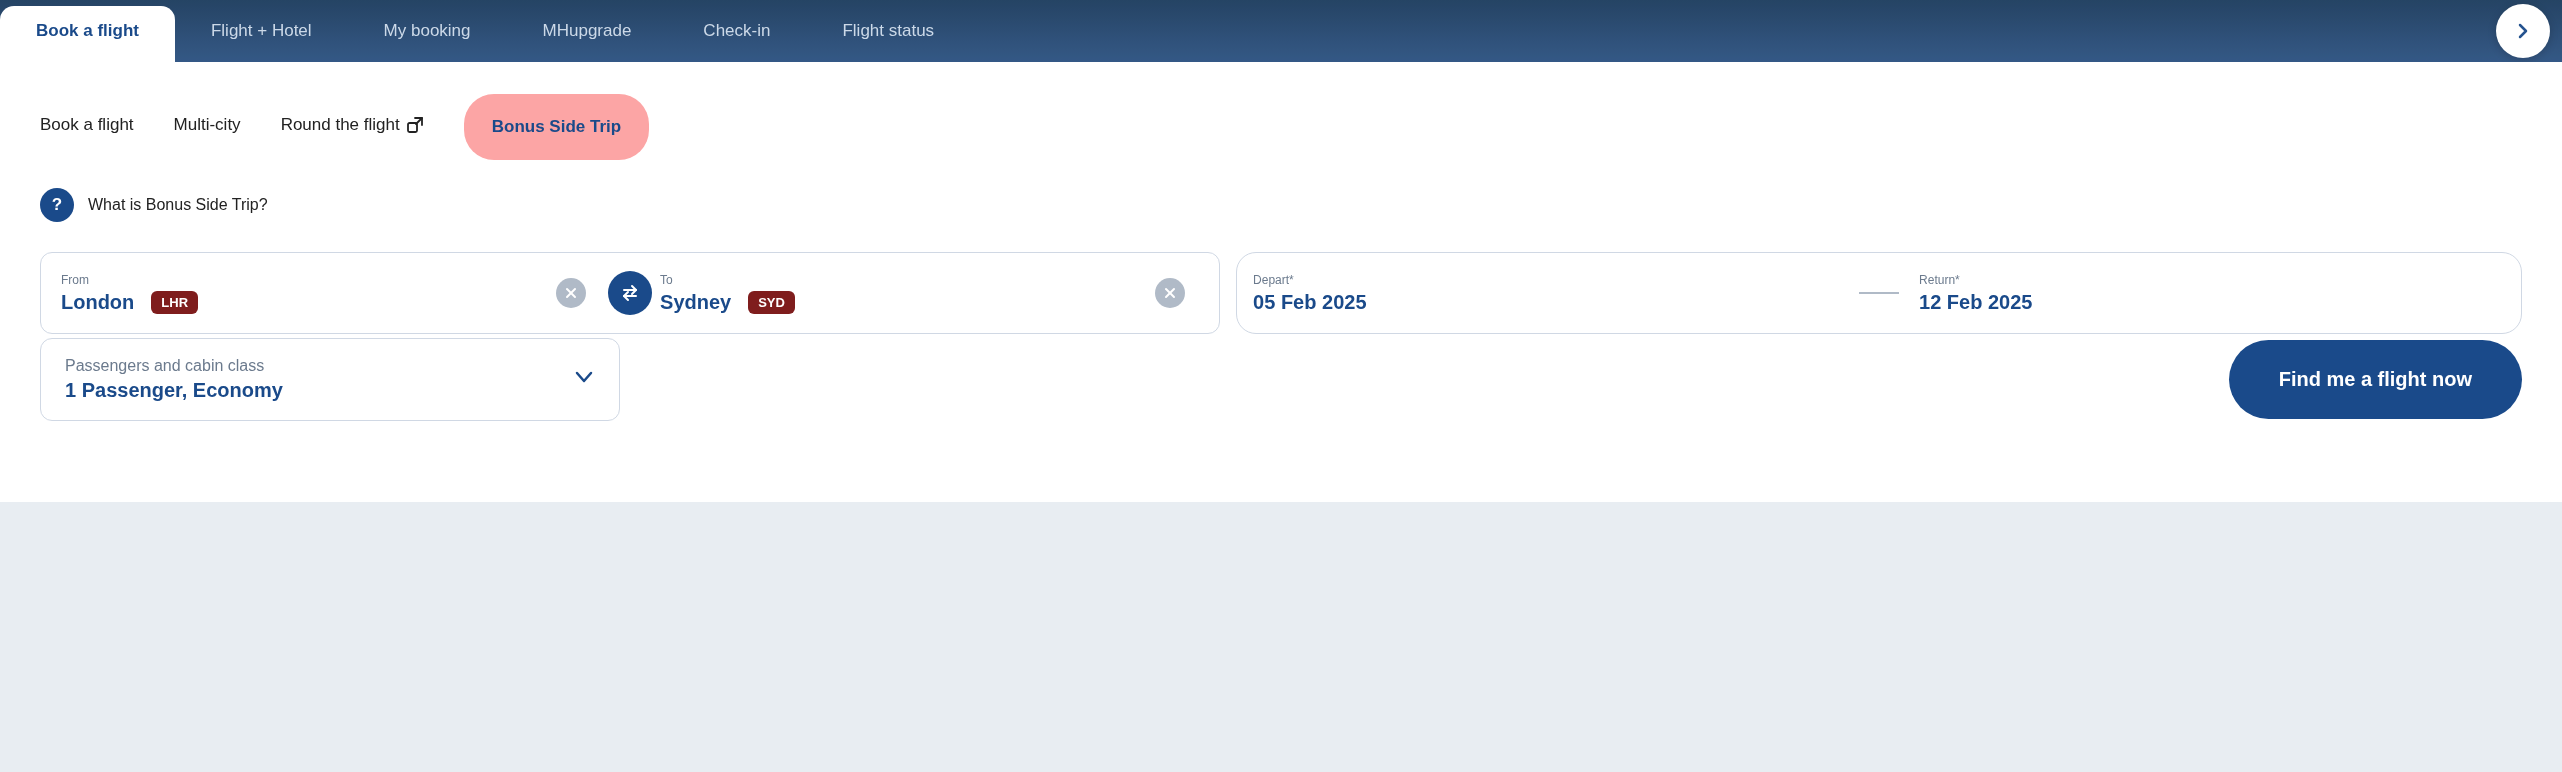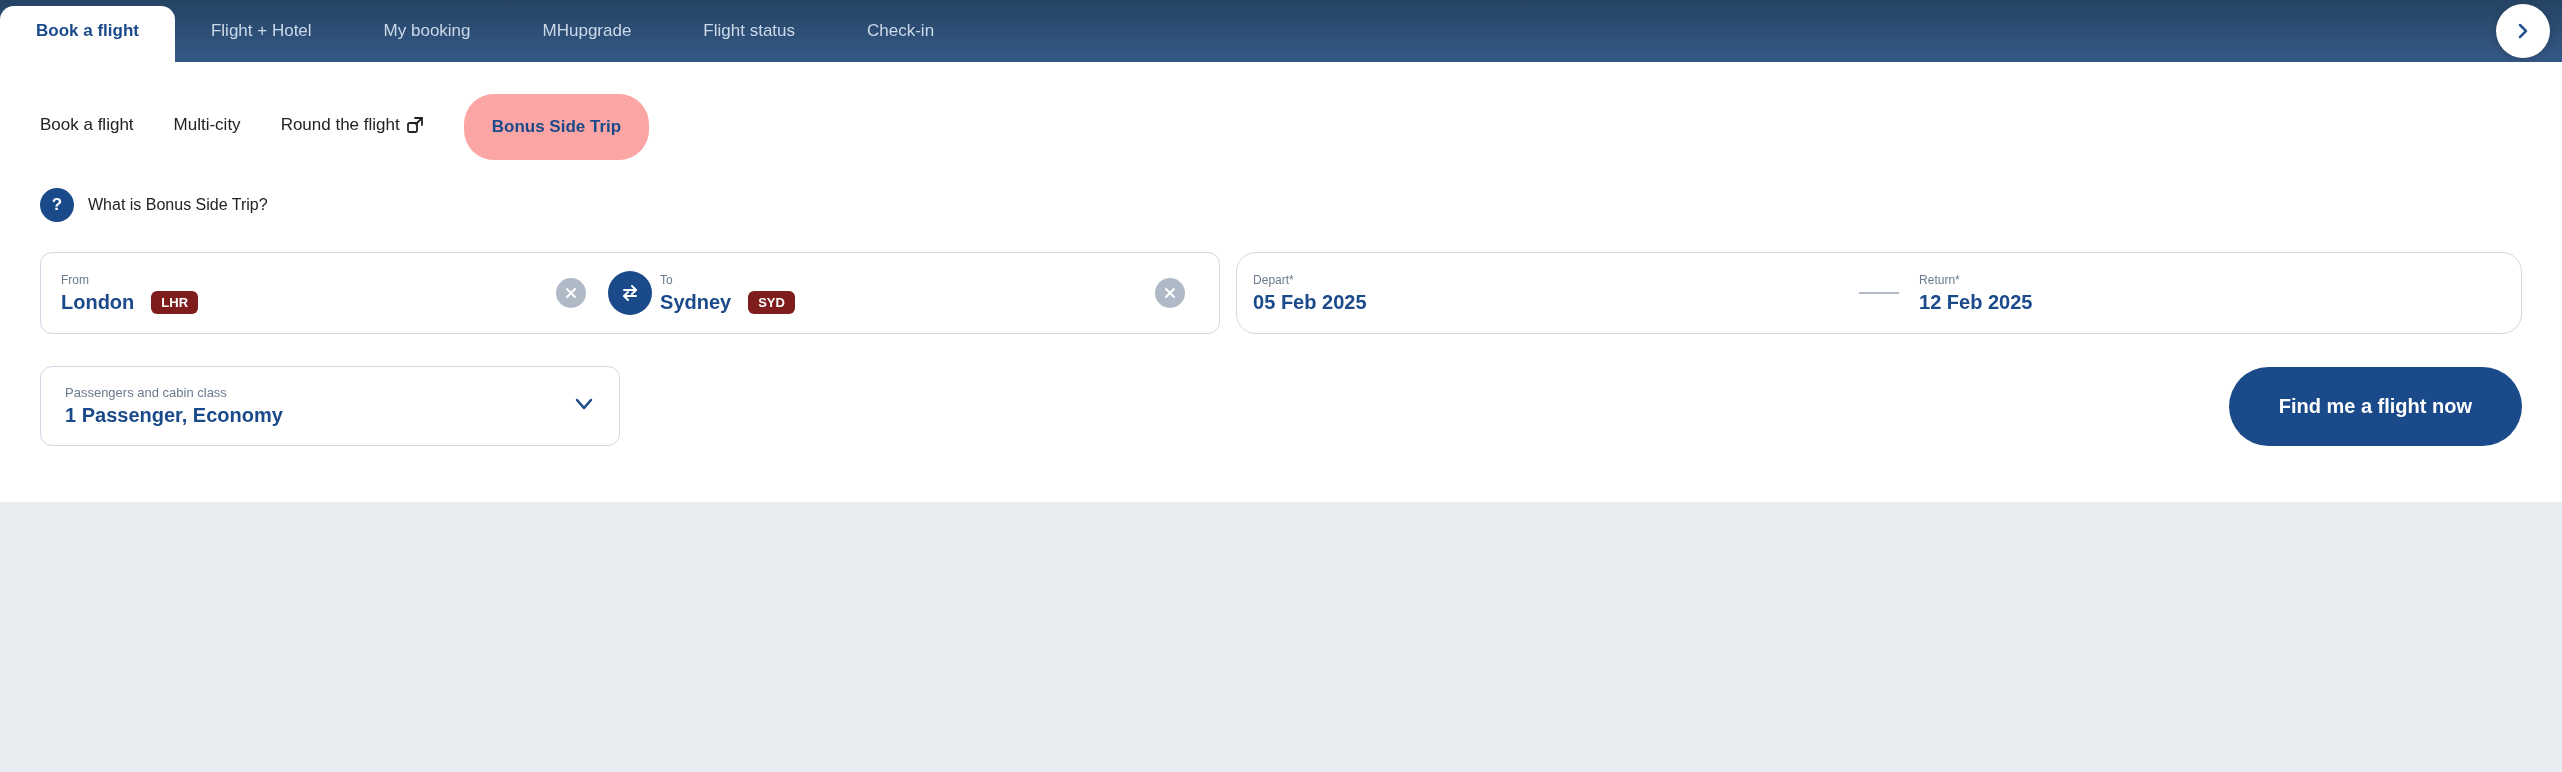--- a/index.html
+++ b/index.html
@@ -136,21 +136,21 @@
 
     .info-text {
       font-size: 16px;
       color: #222;
     }
 
     
     .search-row {
       display: flex;
       gap: 16px;
-      margin-bottom: 32px;
+      margin-bottom: 4px;
       align-items: stretch;
     }
 
     .from-to-box {
       flex: 1;
       border: 1.5px solid #d0d8e4;
       border-radius: 12px;
       padding: 18px 20px;
       display: flex;
       align-items: center;
@@ -280,21 +280,21 @@
       max-width: 580px;
     }
 
     .passengers-inner {
       display: flex;
       flex-direction: column;
       gap: 4px;
     }
 
     .passengers-label {
-      font-size: 13px;
+      font-size: 16px;
       color: #6b7a8d;
     }
 
     .passengers-value {
       font-size: 20px;
       font-weight: 700;
       color: #1a4a8a;
     }
 
     .chevron-down {
@@ -326,24 +326,24 @@
   <div class="nav-tab">
     <span>Flight + Hotel</span>
   </div>
   <div class="nav-tab">
     <span>My booking</span>
   </div>
   <div class="nav-tab">
     <span>MHupgrade</span>
   </div>
   <div class="nav-tab">
+    <span>Check-in</span>
+  </div>
+  <div class="nav-tab">
     <span>Flight status</span>
-  </div>
-  <div class="nav-tab">
-    <span>Check-in</span>
   </div>
   <button class="nav-chevron-btn">
     <svg width="18" height="18" viewBox="0 0 18 18" fill="none">
       <polyline points="6,3 12,9 6,15" stroke="#1a4a8a" stroke-width="2.5" stroke-linecap="round" stroke-linejoin="round" fill="none"></polyline>
     </svg>
   </button>
 </div>
 
 <div class="main-content">
 

